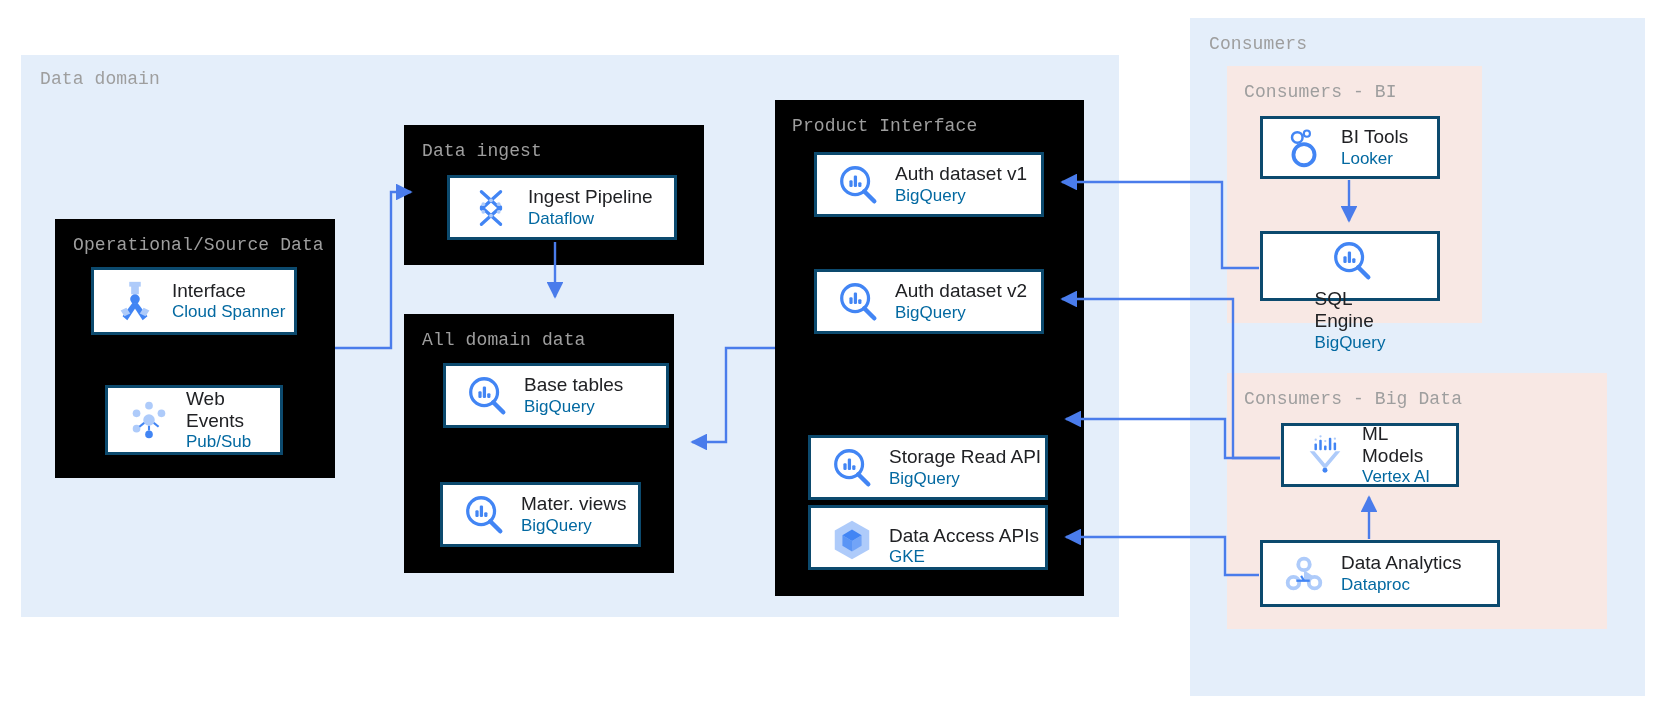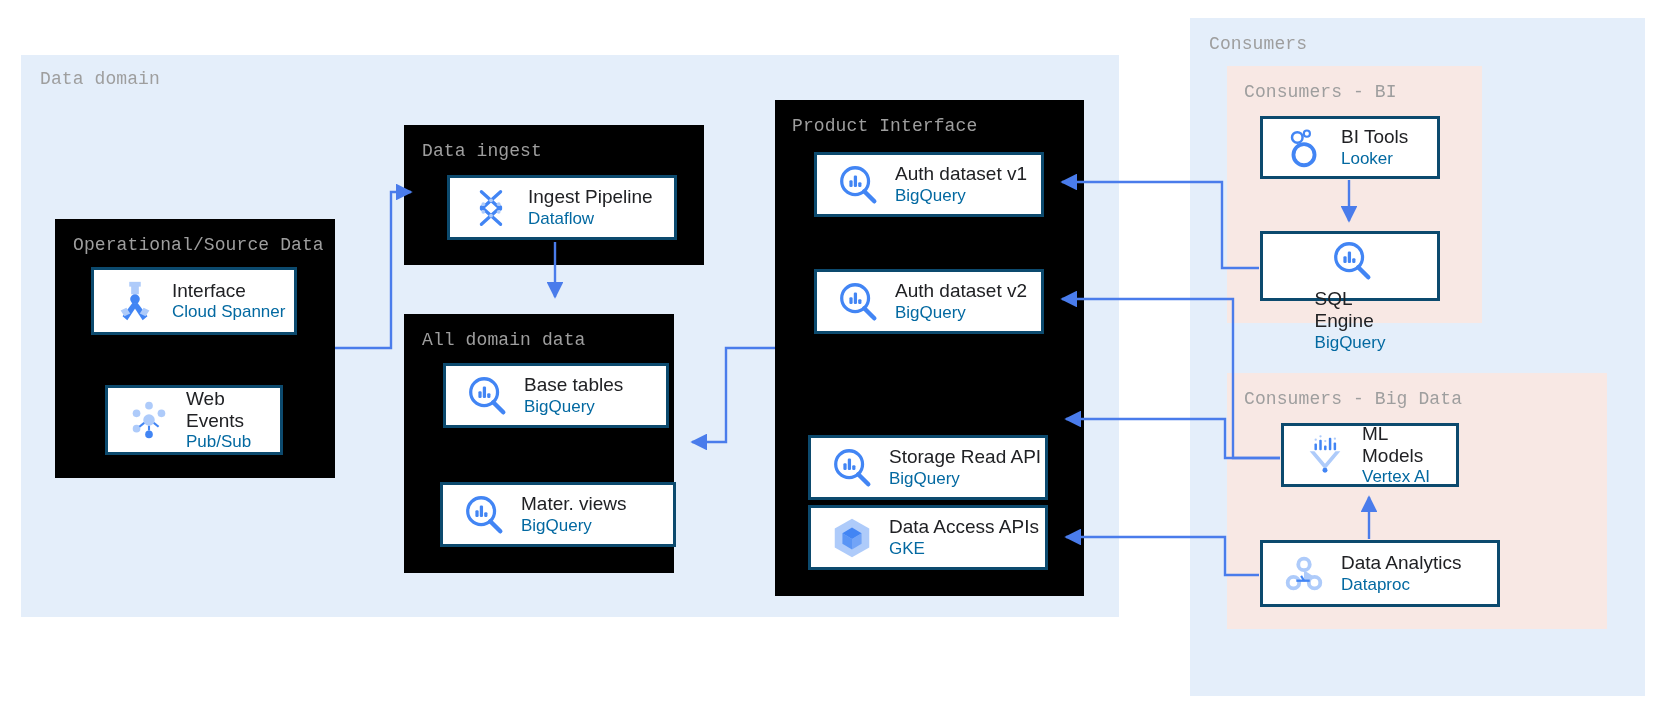--- a/index.html
+++ b/index.html
@@ -131,21 +131,21 @@
           <rect x="24.2" y="21" width="3.4" height="5" rx="1.3"></rect>
         </g>
       </svg>
     </span>
     <span class="txt">
       <span class="title">Base tables</span>
       <span class="sub">BigQuery</span>
     </span>
   </div>
 
-  <div class="node" style="left:440px;top:482px;width:236px;height:65px;">
+  <div class="node" style="left:440px;top:482px;width:201px;height:65px;">
     <span class="ico">
       <svg class="icon" width="46" height="46" viewBox="0 0 48 48">
         <circle cx="21" cy="20" r="14" fill="none" stroke="#4285f4" stroke-width="3.4"></circle>
         <path d="M30.5 30.5 L41 41" stroke="#4285f4" stroke-width="4.6" stroke-linecap="round"></path>
         <g fill="#4285f4">
           <rect x="15" y="19" width="3.4" height="7" rx="1.3"></rect>
           <rect x="19.6" y="14" width="3.4" height="12" rx="1.3"></rect>
           <rect x="24.2" y="21" width="3.4" height="5" rx="1.3"></rect>
         </g>
       </svg>
@@ -207,21 +207,21 @@
           <rect x="24.2" y="21" width="3.4" height="5" rx="1.3"></rect>
         </g>
       </svg>
     </span>
     <span class="txt">
       <span class="title">Storage Read API</span>
       <span class="sub">BigQuery</span>
     </span>
   </div>
 
-  <div class="node" style="left:808px;top:505px;width:240px;height:65px;">
+  <div class="node" style="left:808px;top:505px;width:240px;height:65px;align-items:flex-end;">
     <span class="ico">
       <svg class="icon" width="46" height="46" viewBox="0 0 48 48">
         <path d="M24 4 L42 14 L42 34 L24 44 L6 34 L6 14 Z" fill="#aecbfa"></path>
         <path d="M24 13 L34 19 L24 25 L14 19 Z" fill="#4285f4"></path>
         <path d="M14 19 L24 25 L24 36 L14 30 Z" fill="#4285f4" opacity="0.78"></path>
         <path d="M34 19 L24 25 L24 36 L34 30 Z" fill="#4285f4" opacity="0.55"></path>
       </svg>
     </span>
     <span class="txt">
       <span class="title">Data Access APIs</span>

